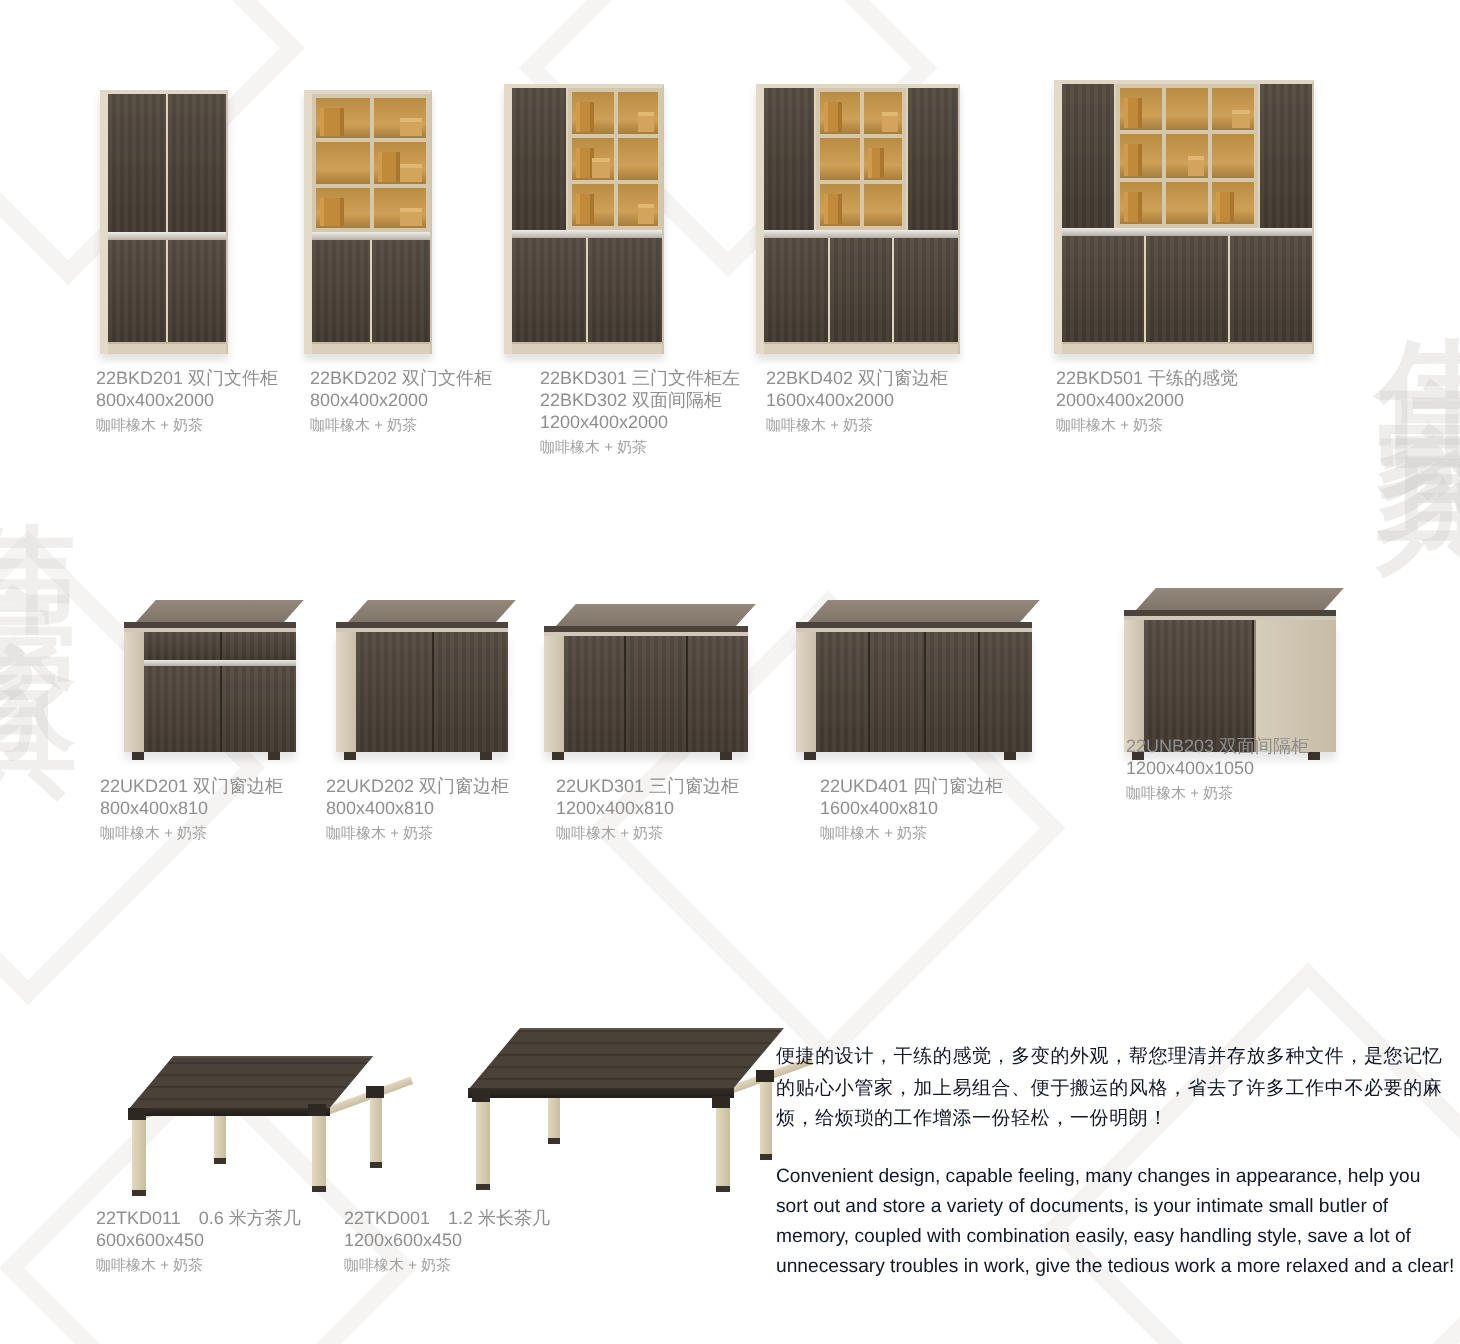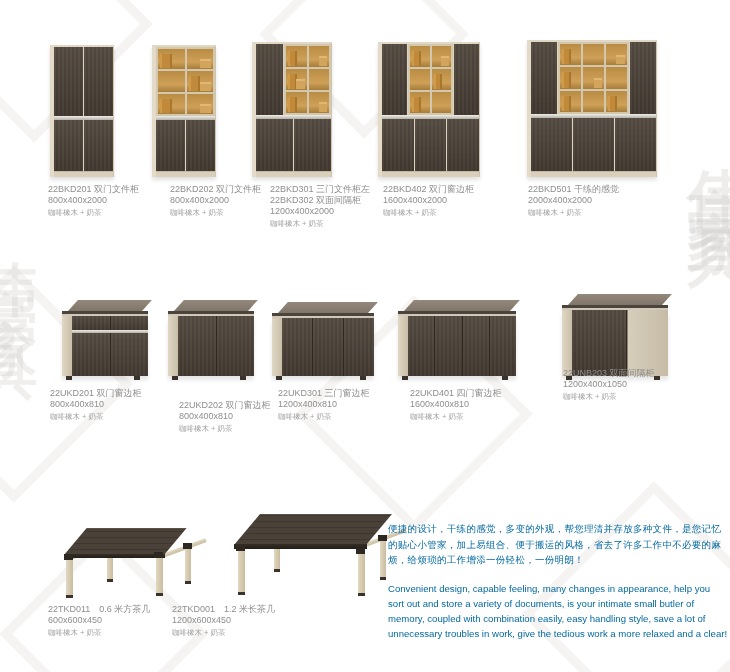--- a/index.html
+++ b/index.html
@@ -58,21 +58,21 @@
   .slab{position:absolute;z-index:1;
     background:repeating-linear-gradient(0deg,#4a4138 0px,#4a4138 5px,#3f372f 5px,#3f372f 6px);
     transform:skewX(-40deg);transform-origin:left bottom;border-top:1px solid #5b5248;}
   .slab-edge{position:absolute;z-index:1;background:linear-gradient(#352e27,#221d18);}
   .leg{position:absolute;width:7px;background:linear-gradient(90deg,#e2d8c0,#c9bda0);z-index:2;}
   .leg.back{z-index:0;width:6px;}
   .leg::after{content:"";position:absolute;left:0;right:0;bottom:0;height:3px;background:#3a332b;}
   .brk{position:absolute;width:9px;height:6px;background:#2e2822;z-index:3;}
   .rail{position:absolute;height:4px;background:linear-gradient(#e2d8c0,#c9bda0);transform-origin:left top;z-index:0;}
   
-  .desc{position:absolute;left:388px;top:521px;width:340px;color:#0369a1;}
+  .desc{position:absolute;left:388px;top:521px;width:340px;color:#0f172a;}
   .desc .cn{font-size:9.5px;line-height:15.5px;letter-spacing:0.3px;}
   .desc .en{font-size:9.6px;line-height:15px;margin-top:13px;}
 </style>
 </head>
 <body>
 
 <div id="canvas">
 
   <div class="wm-shape" style="left:-50px;top:-60px;width:150px;height:150px;"></div>
   <div class="wm-shape" style="left:290px;top:-40px;width:130px;height:130px;"></div>
@@ -190,21 +190,21 @@
         </div>
     </div>
     <div class="plinth"></div>
   </div>
 
   <div class="label" style="left:48px;top:184px;">
     <div class="l1">22BKD201 双门文件柜</div>
     <div class="l1">800x400x2000</div>
     <div class="l2">咖啡橡木 + 奶茶</div>
   </div>
-  <div class="label" style="left:170px;top:184px;">
+  <div class="label" style="left:155px;top:184px;">
     <div class="l1">22BKD202 双门文件柜</div>
     <div class="l1">800x400x2000</div>
     <div class="l2">咖啡橡木 + 奶茶</div>
   </div>
   <div class="label" style="left:258px;top:184px;margin-left:12px;">
     <div class="l1">22BKD301 三门文件柜左</div>
     <div class="l1">22BKD302 双面间隔柜</div>
     <div class="l1">1200x400x2000</div>
     <div class="l2">咖啡橡木 + 奶茶</div>
   </div>
@@ -310,21 +310,21 @@
     </div>
     <div class="foot3" style="left:4px;"></div>
       <div class="foot3" style="right:8px;"></div>
   </div>
 
   <div class="label" style="left:50px;top:388px;">
     <div class="l1">22UKD201 双门窗边柜</div>
     <div class="l1">800x400x810</div>
     <div class="l2">咖啡橡木 + 奶茶</div>
   </div>
-  <div class="label" style="left:163px;top:400px;margin-left:16px;">
+  <div class="label" style="left:163px;top:388px;">
     <div class="l1">22UKD202 双门窗边柜</div>
     <div class="l1">800x400x810</div>
     <div class="l2">咖啡橡木 + 奶茶</div>
   </div>
   <div class="label" style="left:278px;top:388px;">
     <div class="l1">22UKD301 三门窗边柜</div>
     <div class="l1">1200x400x810</div>
     <div class="l2">咖啡橡木 + 奶茶</div>
   </div>
   <div class="label" style="left:410px;top:388px;">

